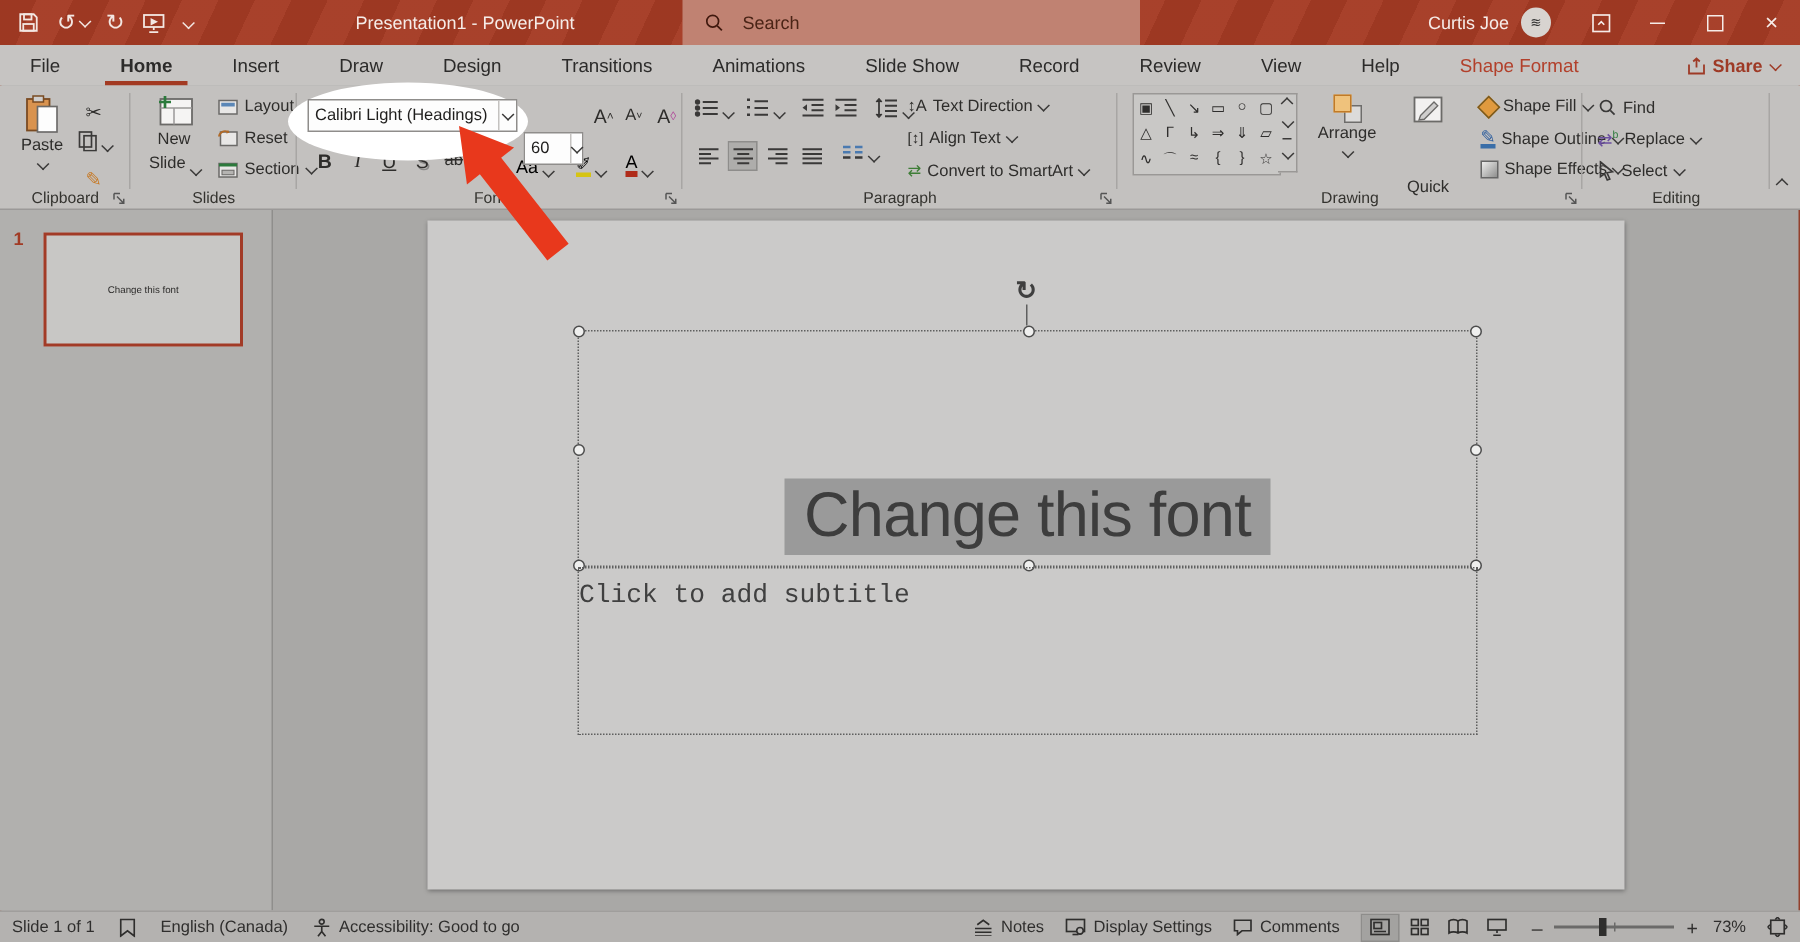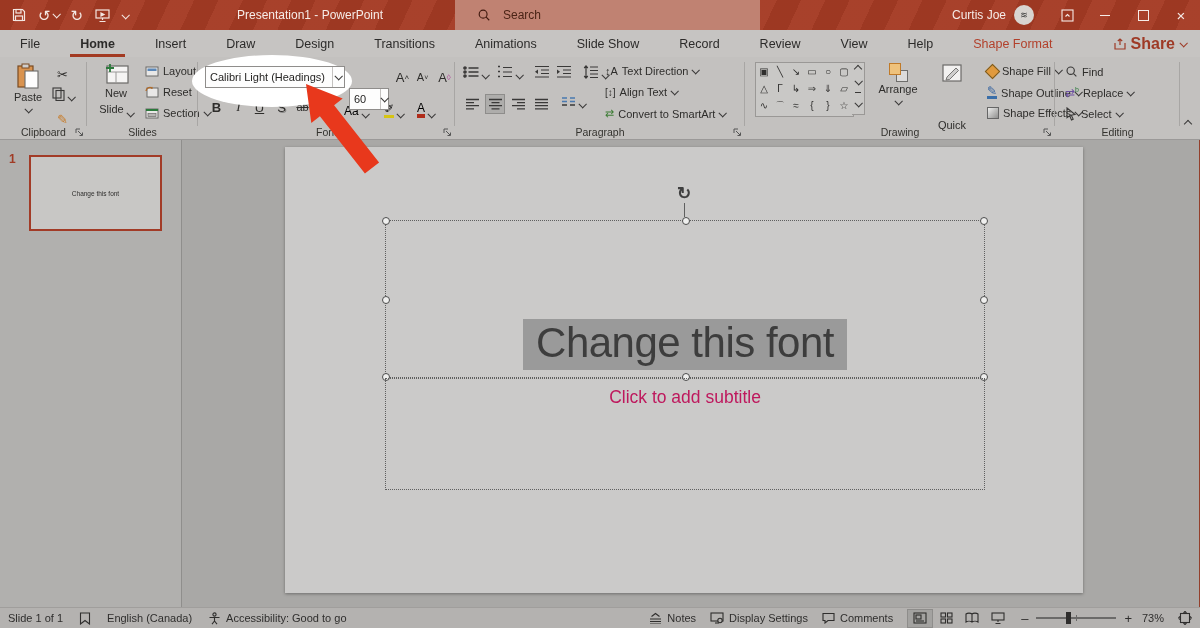--- a/index.html
+++ b/index.html
@@ -12,38 +12,38 @@
   
   #titlebar{position:absolute;left:0;top:0;width:1200px;height:30px;background:#a53b24;
     background-image:repeating-linear-gradient(115deg,rgba(0,0,0,.05) 0 22px,rgba(255,255,255,.03) 22px 44px);
     display:flex;align-items:center;color:#f3e7e2;font-size:12px;}
   .qat{display:flex;align-items:center;gap:12px;padding-left:12px;}
   .qat span{cursor:default;}
   .undo-w{display:flex;align-items:center;gap:2px;}
   .uglyph{font-size:15px;line-height:1;color:#f3e7e2;}
   #tb-title{position:absolute;left:170px;width:280px;text-align:center;font-size:12px;color:#f6ece8;}
   #searchbox{position:absolute;left:455px;top:0;width:305px;height:30px;background:#c08272;
-    display:flex;align-items:center;gap:10px;padding-left:22px;box-sizing:border-box;color:#40190e;font-size:12px;}
+    display:flex;align-items:center;gap:10px;padding-left:14px;box-sizing:border-box;color:#40190e;font-size:12px;}
   #searchbox input{border:none;background:transparent;outline:none;font-size:12px;color:#40190e;width:200px;font-family:inherit;}
   #searchbox input::placeholder{color:#4a2416;}
   #tb-right{position:absolute;right:0;top:0;height:30px;display:flex;align-items:center;gap:0;}
   #username{font-size:12px;color:#f6ece8;margin-right:8px;}
   #avatar{width:20px;height:20px;border-radius:50%;background:#d8d4d0;color:#333;font-size:9px;
     display:flex;align-items:center;justify-content:center;margin-right:14px;overflow:hidden;}
   .winbtn{width:38px;height:30px;display:flex;align-items:center;justify-content:center;color:#f6ece8;}
   .maxsq{width:9px;height:9px;border:1px solid #f6ece8;}
   .minln{width:10px;height:1px;background:#f6ece8;display:inline-block;}
   
   #tabrow{position:absolute;left:0;top:30px;width:1200px;height:27px;background:#c6c4c2;
     display:flex;align-items:center;font-size:12.5px;color:#2c2b2a;}
   .tab{padding:0 20px;height:27px;display:flex;align-items:center;position:relative;cursor:default;}
   .tab.active{font-weight:bold;}
   .tab.active::after{content:"";position:absolute;left:10px;right:10px;bottom:0;height:3px;background:#a33a22;}
   .tab.ctx{color:#b2402b;}
-  #share{margin-left:auto;margin-right:14px;display:flex;align-items:center;gap:5px;color:#9e3a26;font-weight:bold;font-size:16px;}
+  #share{margin-left:auto;margin-right:14px;display:flex;align-items:center;gap:5px;color:#9e3a26;font-weight:bold;font-size:12px;}
   
   #ribbon{position:absolute;left:0;top:57px;width:1200px;height:83px;background:#c3c1bf;border-bottom:1px solid #9b9998;box-sizing:border-box;}
   .grp{position:absolute;top:0;height:83px;}
   .grp::after{content:"";position:absolute;right:0;top:5px;bottom:14px;width:1px;background:#a8a6a4;}
   .glabel{position:absolute;bottom:2px;left:0;right:0;text-align:center;font-size:10.5px;color:#34332f;}
   .lnch{position:absolute;right:3px;bottom:3px;}
   .bigbtn{position:absolute;display:flex;flex-direction:column;align-items:center;font-size:11px;color:#2e2d2b;gap:2px;text-align:center;line-height:1.25;}
   .mini{display:flex;align-items:center;gap:4px;font-size:11px;color:#2e2d2b;position:absolute;white-space:nowrap;}
   .caret{display:inline-block;width:5px;height:5px;border-right:1.2px solid #3a3938;border-bottom:1.2px solid #3a3938;transform:rotate(45deg) translateY(-1px);}
   .caretu{display:inline-block;width:5px;height:5px;border-right:1.2px solid #3a3938;border-bottom:1.2px solid #3a3938;transform:rotate(-135deg);}
@@ -74,21 +74,21 @@
   #slide{position:absolute;left:285px;top:147px;width:798px;height:446px;background:#cbcac9;box-shadow:0 1px 3px rgba(0,0,0,.35);}
   .ph{position:absolute;border:1px dotted #5f5f5f;box-sizing:border-box;}
   #title-ph{left:100px;top:73px;width:600px;height:158px;}
   #subtitle-ph{left:100px;top:231px;width:600px;height:112px;}
   .hdl{position:absolute;width:8px;height:8px;border-radius:50%;background:#efefee;border:1.4px solid #4c4c4c;box-sizing:border-box;}
   #rotate{position:absolute;left:392px;top:36px;font-size:17px;color:#3f3f3f;font-weight:bold;}
   #rotstem{position:absolute;left:399px;top:56px;width:1px;height:14px;background:#5f5f5f;}
   #title-text{position:absolute;left:0;right:0;bottom:7px;text-align:center;}
   #title-text span{display:inline-block;background:#9a9a9a;color:#3d3d3d;font-size:42px;font-weight:300;
     letter-spacing:-.5px;padding:1px 13px 4px;line-height:1.1;}
-  #subtitle-text{position:absolute;left:0;right:0;top:8px;text-align:center;font-size:17.5px;color:#be185d;}
+  #subtitle-text{position:absolute;left:0;right:0;top:8px;text-align:left;font-size:17.5px;color:#404040;font-family:Liberation Mono, monospace;}
   
   #statusbar{position:absolute;left:0;top:607px;width:1200px;height:21px;background:#b4b2b0;border-top:1px solid #a09e9c;
     box-sizing:border-box;display:flex;align-items:center;font-size:11px;color:#2f2e2d;padding:0 8px;}
   .sb-item{display:flex;align-items:center;gap:5px;margin-right:16px;white-space:nowrap;}
   #sb-right{margin-left:auto;display:flex;align-items:center;gap:0;}
   #sb-right .sb-item{margin-right:14px;}
   .viewbtn{width:26px;height:19px;display:flex;align-items:center;justify-content:center;}
   .viewbtn.on{background:#a3a2a0;box-shadow:inset 0 0 0 1px #8e8d8b;}
   #zoomtrack{width:80px;height:2px;background:#6b6a69;position:relative;margin:0 8px;}
   #zoomthumb{position:absolute;left:30px;top:-5px;width:5px;height:12px;background:#2f2e2d;}

